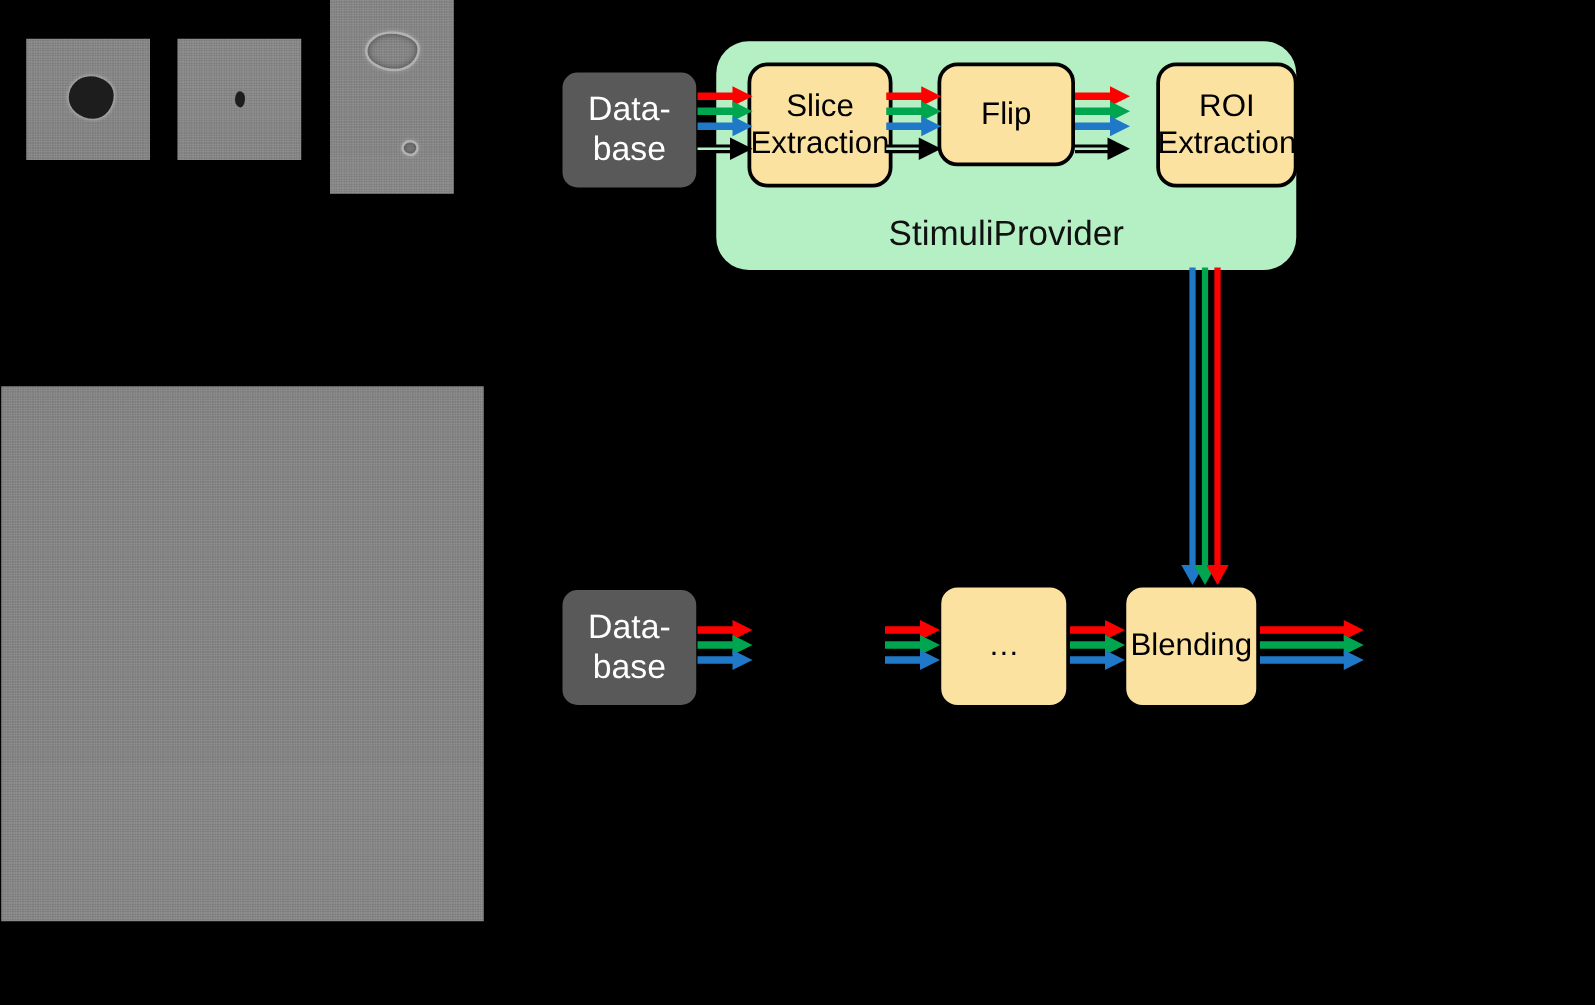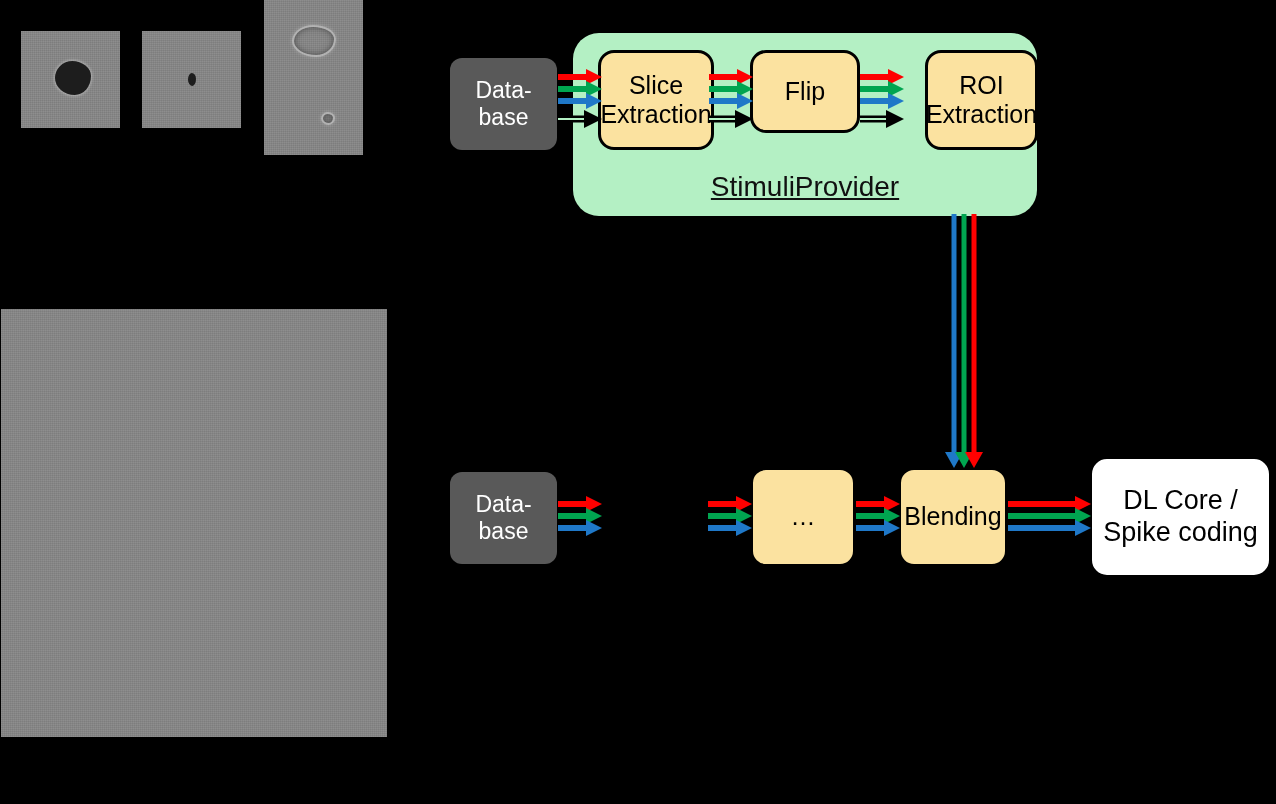--- a/index.html
+++ b/index.html
@@ -44,21 +44,21 @@
     align-items: center;
     justify-content: center;
     text-align: center;
     line-height: 1.18;
     white-space: pre-line;
   }
   .node-db {
     background: #595959;
     color: #ffffff;
     border-radius: 12px;
-    font-size: 23px;
+    font-size: 27px;
   }
   .node-proc {
     background: #FBE2A0;
     color: #000000;
     border: 3.5px solid #000000;
     border-radius: 16px;
     font-size: 25px;
   }
   .node-out {
     background: #ffffff;
@@ -72,21 +72,20 @@
     background: #B4F0C4;
     border-radius: 26px;
   }
   .group-label {
     position: absolute;
     font-size: 28px;
     color: #111111;
     text-align: center;
     width: 100%;
     left: 0;
-    text-decoration: underline;
   }
 
   
   .conn { position: absolute; }
   .conn svg { display: block; overflow: visible; }
 </style>
 </head>
 <body>
 
 <div id="stage">
@@ -122,22 +121,20 @@
 Extraction</div>
 
   <div class="node node-db" style="left:450px; top:472px; width:107px; height:92px;">Data-
 base</div>
 
 
   <div class="node node-proc" style="left:750px; top:467px; width:106px; height:100px;">…</div>
 
   <div class="node node-proc" style="left:898px; top:467px; width:110px; height:100px;">Blending</div>
 
-  <div class="node node-out" style="left:1089px; top:456px; width:183px; height:122px;">DL Core /
-Spike coding</div>
 
   <div class="conn" style="left:558px; top:62px; width:44px; height:70px;">
     <svg width="44" height="70" viewBox="0 0 44 70">
       <g>
         <line x1="0" y1="15" x2="31" y2="15" stroke="#FF0000" stroke-width="6"></line>
         <polygon points="28,7 44,15 28,23" fill="#FF0000"></polygon>
       </g>
       <g>
         <line x1="0" y1="27" x2="31" y2="27" stroke="#00A550" stroke-width="6"></line>
         <polygon points="28,19 44,27 28,35" fill="#00A550"></polygon>

